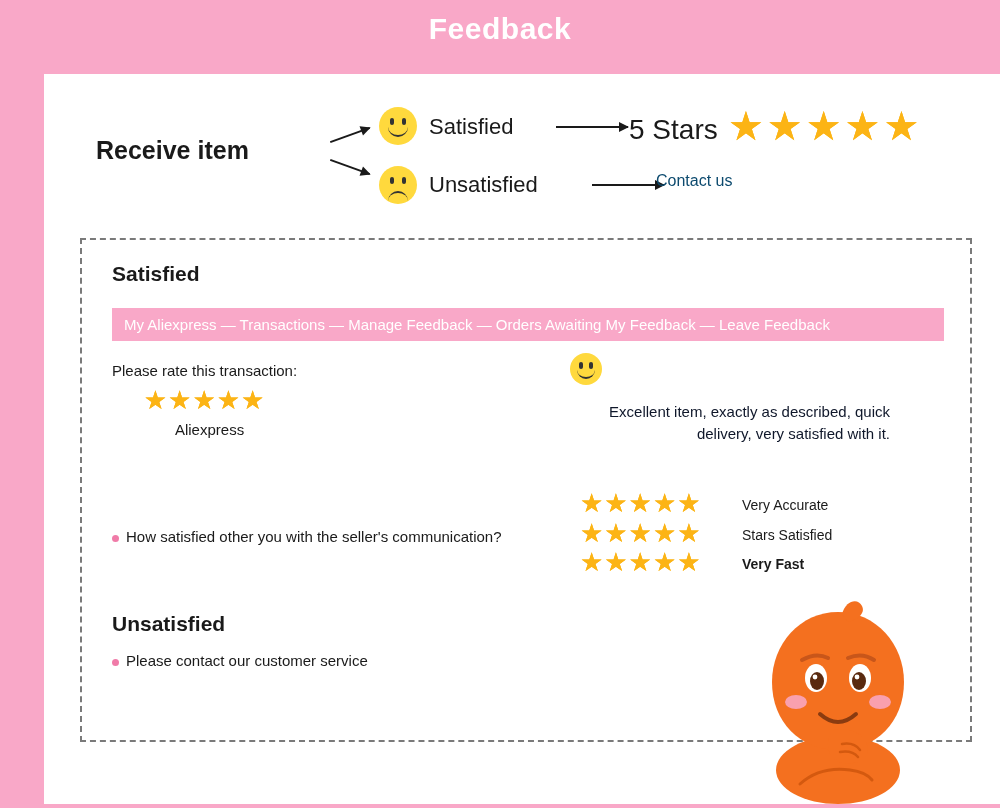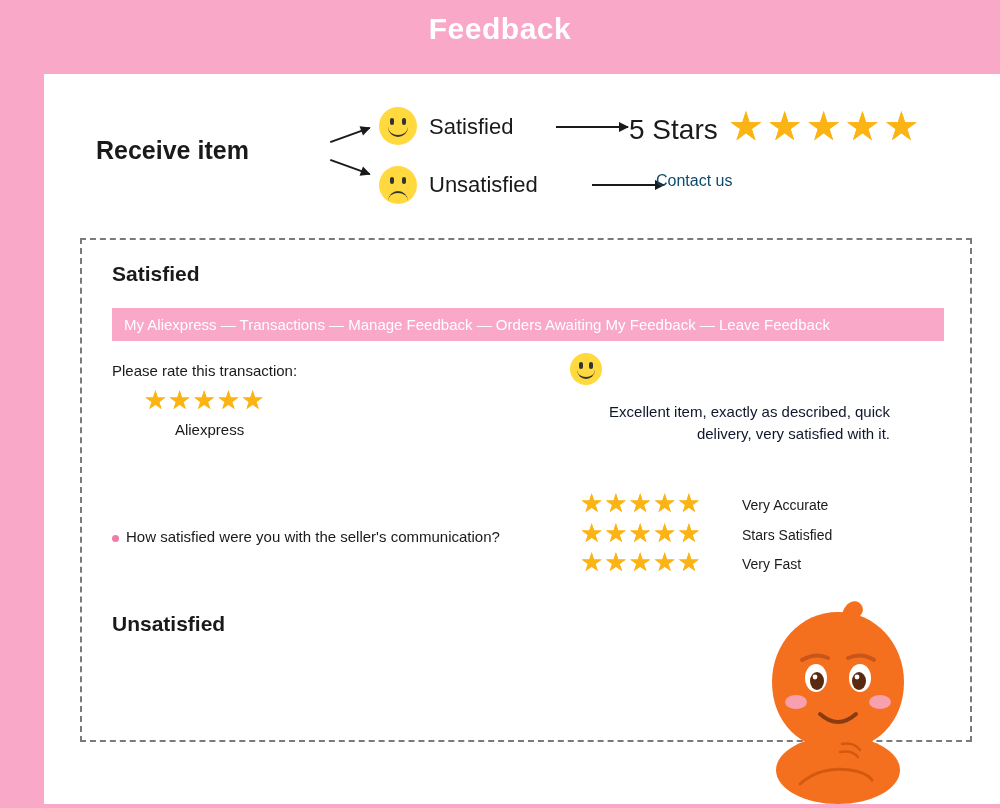--- a/index.html
+++ b/index.html
@@ -258,21 +258,21 @@
   .a2 { top: 280px; }
   .a3 { top: 309px; }
   .ans-label {
     position: absolute;
     left: 660px;
     font-size: 14px;
     color: #1a1a1a;
   }
   .al1 { top: 257px; }
   .al2 { top: 287px; }
-  .al3 { top: 316px; }
+  .al3 { top: 316px; font-weight: bold; }
   .contact-row {
     position: absolute;
     left: 30px;
     top: 412px;
     font-size: 15px;
     color: #1a1a1a;
   }
 
   
   .mascot {
@@ -335,32 +335,35 @@
           <span class="eye l" style="top:9px;left:9px;"></span>
           <span class="eye r" style="top:9px;right:9px;"></span>
           <span class="mouth" style="left:7px;top:15px;width:18px;height:9px;"></span>
         </div>
       </div>
 
       <div class="comment-text">Excellent item, exactly as described, quick delivery, very satisfied with it.</div>
 
 
       <div class="q-row q2">
-        <span class="bullet"></span><span>How satisfied were you with the seller's communication?</span>
+        <span class="bullet"></span><span>How satisfied other you with the seller's communication?</span>
       </div>
 
       <div class="ans-stars star mid a1">★★★★★</div>
       <div class="ans-stars star mid a2">★★★★★</div>
       <div class="ans-stars star mid a3">★★★★★</div>
 
       <div class="ans-label al1">Very Accurate</div>
       <div class="ans-label al2">Stars Satisfied</div>
       <div class="ans-label al3">Very Fast</div>
 
       <div class="sec-title unsatisfied">Unsatisfied</div>
+      <div class="contact-row">
+        <span class="bullet" style="display:inline-block;width:7px;height:7px;border-radius:50%;background:#f07ba8;margin-right:7px;vertical-align:middle;"></span><span>Please contact our customer service</span>
+      </div>
     </div>
 
     <div class="mascot">
       <svg viewBox="0 0 200 206" width="200" height="206" xmlns="http://www.w3.org/2000/svg">
 
         <ellipse cx="100" cy="172" rx="62" ry="34" fill="#f4701f"></ellipse>
 
         <path d="M100 14 C62 14 34 46 34 84 C34 124 62 152 100 152 C138 152 166 124 166 84 C166 46 138 14 100 14 Z" fill="#f4701f"></path>
 
         <path d="M104 16 C108 2 120 0 124 8 C128 16 118 22 110 24 Z" fill="#f4701f"></path>

